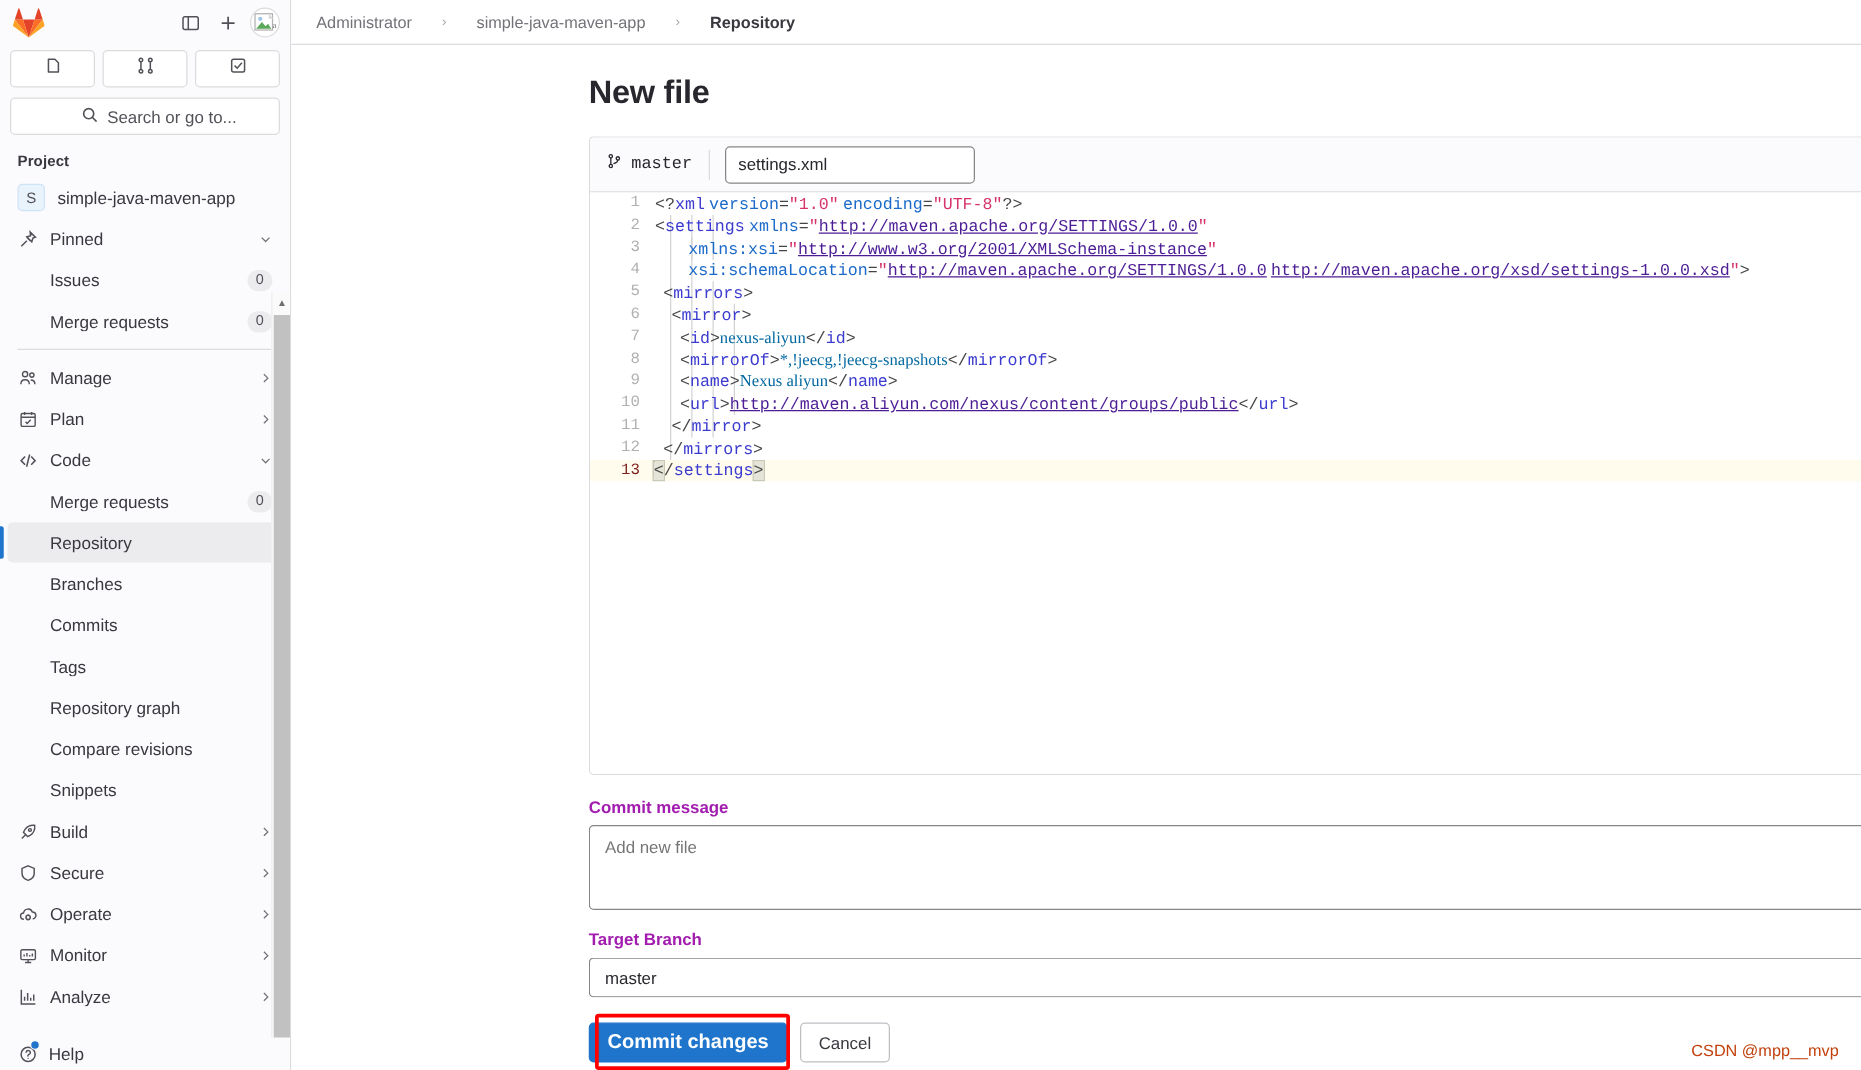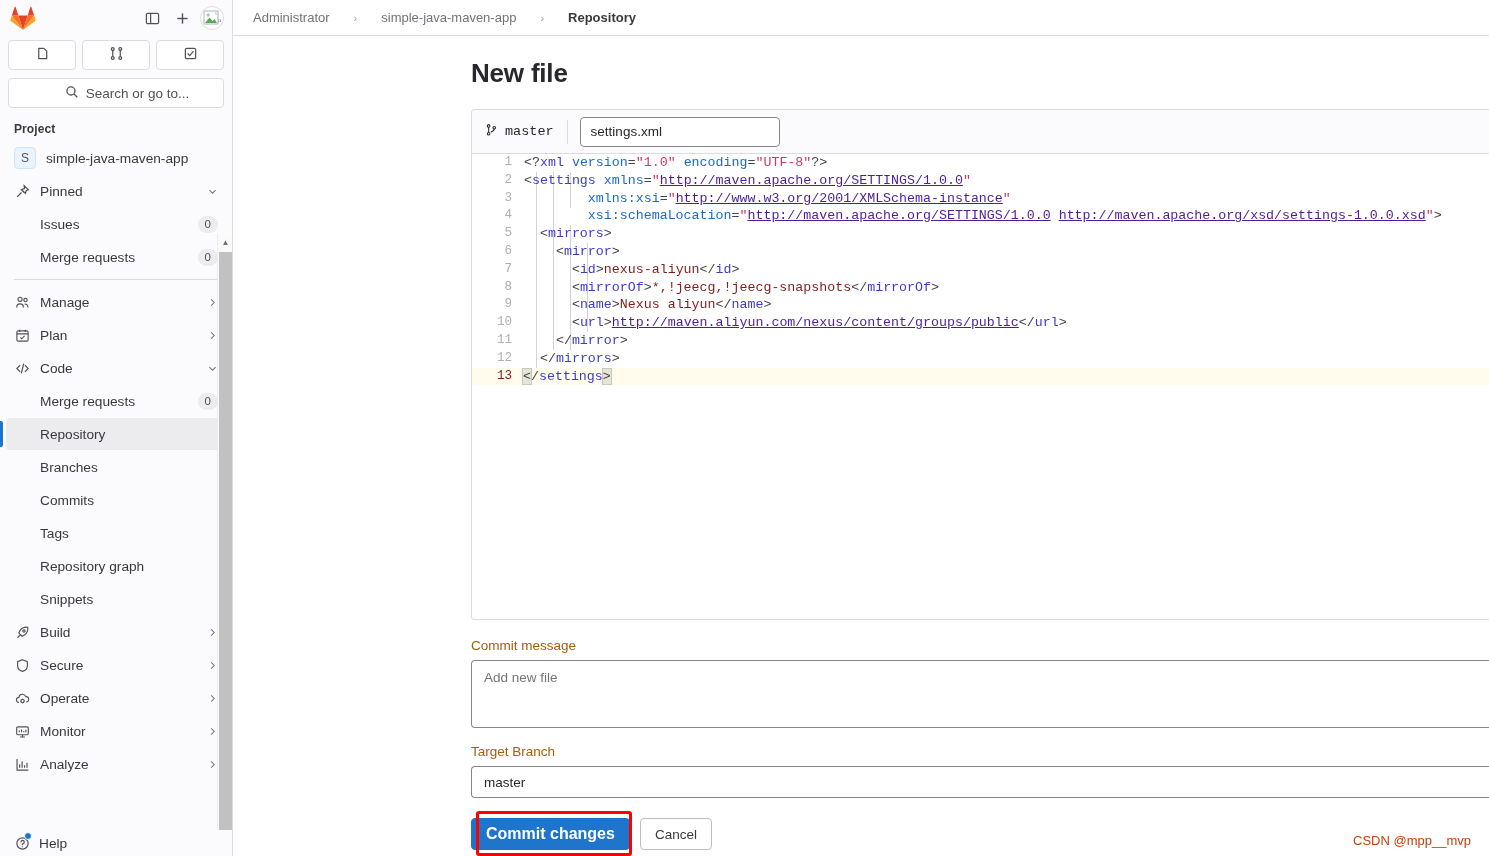--- a/index.html
+++ b/index.html
@@ -176,31 +176,31 @@
   .code-row.active .ln { color: #7f1d1d; }
   .code-txt { flex: 1 1 auto; color: #333; position: relative; }
   
   .guides { position: absolute; left: 52px; top: 0; pointer-events: none; }
   .guide { position: absolute; width: 1px; background: #d3d3d3; }
   .tok-name  { color: #3b3bcf; }
   .tok-attr  { color: #1b6ac9; }
   .tok-str   { color: #d6336c; }
   .tok-url   { color: #4c1d95; text-decoration: underline; }
   .tok-punc  { color: #444; }
-  .tok-txt   { color: #7f1d1d; }
+  .tok-txt   { color: #0369a1; font-family: Liberation Serif, serif; }
   .tok-meta  { color: #3b3bcf; }
   .brk { background: #e4e4d8; outline: 1px solid #c9c9b8; }
   .caret {
     display: inline-block; width: 1px; height: 14px; background: #000;
     vertical-align: -2px; margin: 0 -1px;
   }
 
   .form-block { margin-left: 238px; padding-top: 18px; }
   .form-label {
-    font-size: 13.5px; font-weight: 400; color: #a16207; margin-bottom: 7px;
+    font-size: 13.5px; font-weight: 700; color: #a21caf; margin-bottom: 7px;
   }
   .commit-msg {
     width: calc(100% - 0px); height: 68px; border: 1px solid #868686;
     border-right: none; border-radius: 4px 0 0 4px; padding: 9px 12px;
     font-size: 13.5px; color: #737278; resize: none; outline: none;
     font-family: "Liberation Sans", sans-serif; background: #fff;
     display: block;
   }
   .target-branch {
     width: 100%; height: 32px; border: 1px solid #868686; border-right: none;
@@ -403,20 +403,23 @@
             <span class="nav-label">Branches</span>
           </div>
           <div class="nav-item nav-sub">
             <span class="nav-label">Commits</span>
           </div>
           <div class="nav-item nav-sub">
             <span class="nav-label">Tags</span>
           </div>
           <div class="nav-item nav-sub">
             <span class="nav-label">Repository graph</span>
+          </div>
+          <div class="nav-item nav-sub">
+            <span class="nav-label">Compare revisions</span>
           </div>
           <div class="nav-item nav-sub">
             <span class="nav-label">Snippets</span>
           </div>
           <div class="nav-item">
             <span class="nav-ico">
               <svg width="15" height="15" viewBox="0 0 16 16" fill="none" stroke="currentColor" stroke-width="1.2">
                 <path d="M6 10.2 2.6 13.6M13.6 2.4c-3.8-.4-6.6 1-8.3 3.6L4 8.4l3.6 3.6 2.4-1.3c2.6-1.7 4-4.5 3.6-8.3z"></path>
                 <circle cx="9.6" cy="6.4" r="1.2"></circle>
               </svg>

